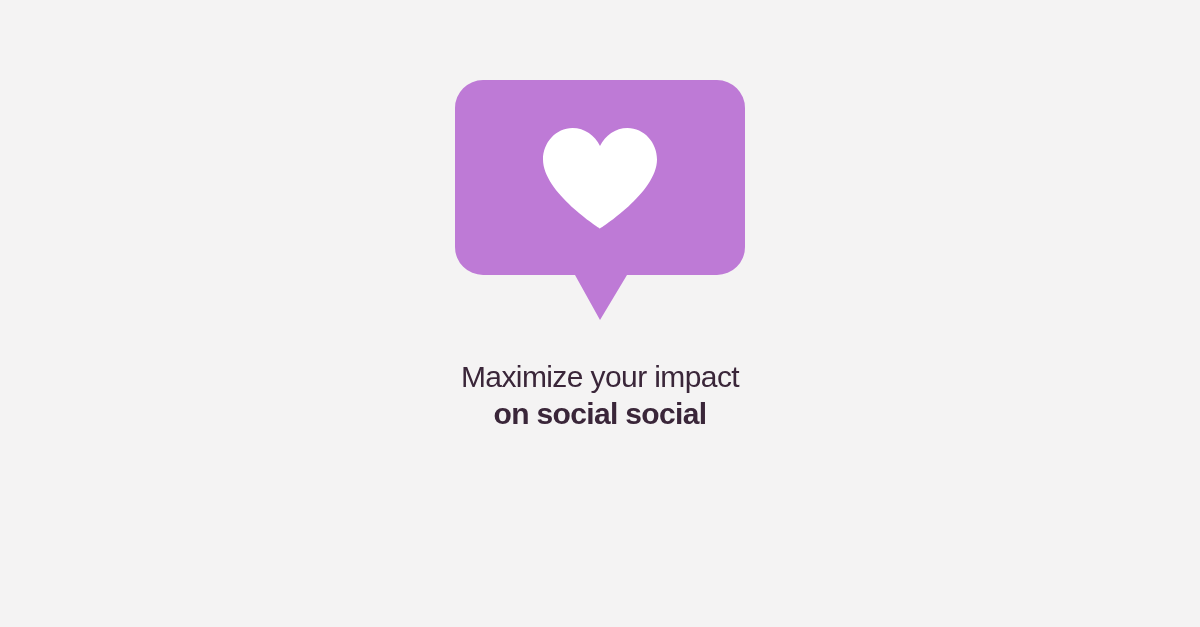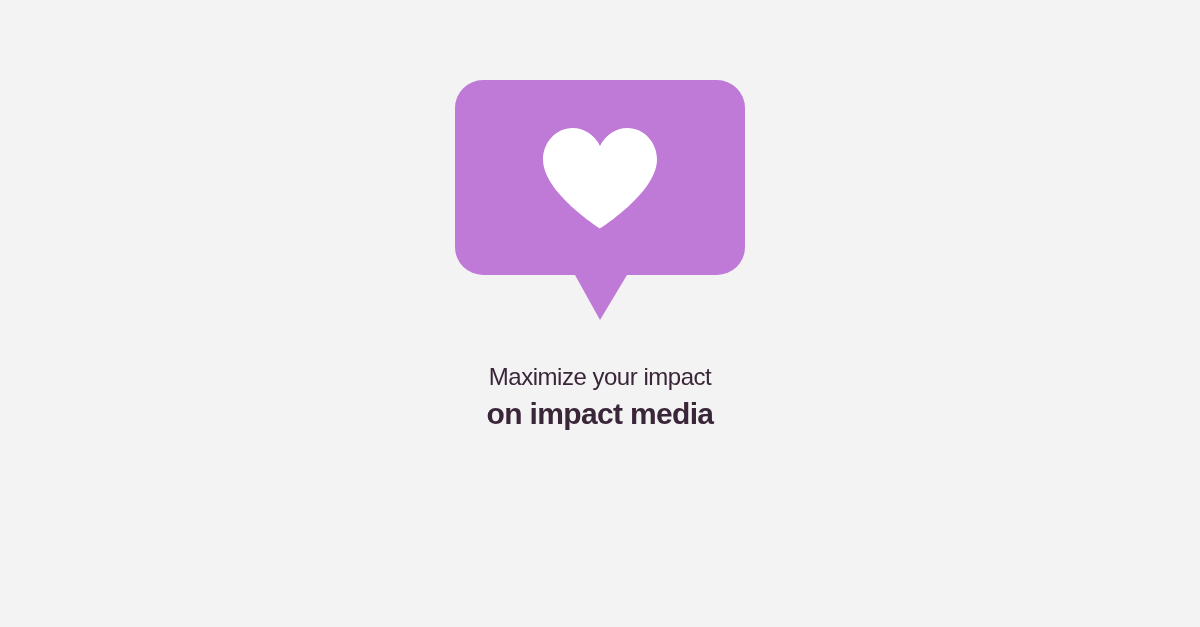--- a/index.html
+++ b/index.html
@@ -110,17 +110,17 @@
                C 88 62.5 101 48 117.5 48
                C 129.5 48 140 55.5 145 66
                C 150 55.5 160.5 48 172.5 48
                C 189 48 202 62.5 202 79.5
                C 202 112.5 145 148.5 145 148.5
                Z" fill="#FFFFFF"></path>
     </svg>
   </div>
 
   <div class="headline" style="color: rgb(58, 38, 57);">
-    <span class="headline-line line-primary" style="font-size: 24px; line-height: 37px;">Maximize your impact</span>
-    <span class="headline-line line-secondary" style="font-size: 30px; line-height: 37px;">on impact media</span>
+    <span class="headline-line line-primary" style="font-size: 30px; line-height: 37px;">Maximize your impact</span>
+    <span class="headline-line line-secondary" style="font-size: 30px; line-height: 37px;">on social social</span>
   </div>
 
 </div>
 
 </body></html>

